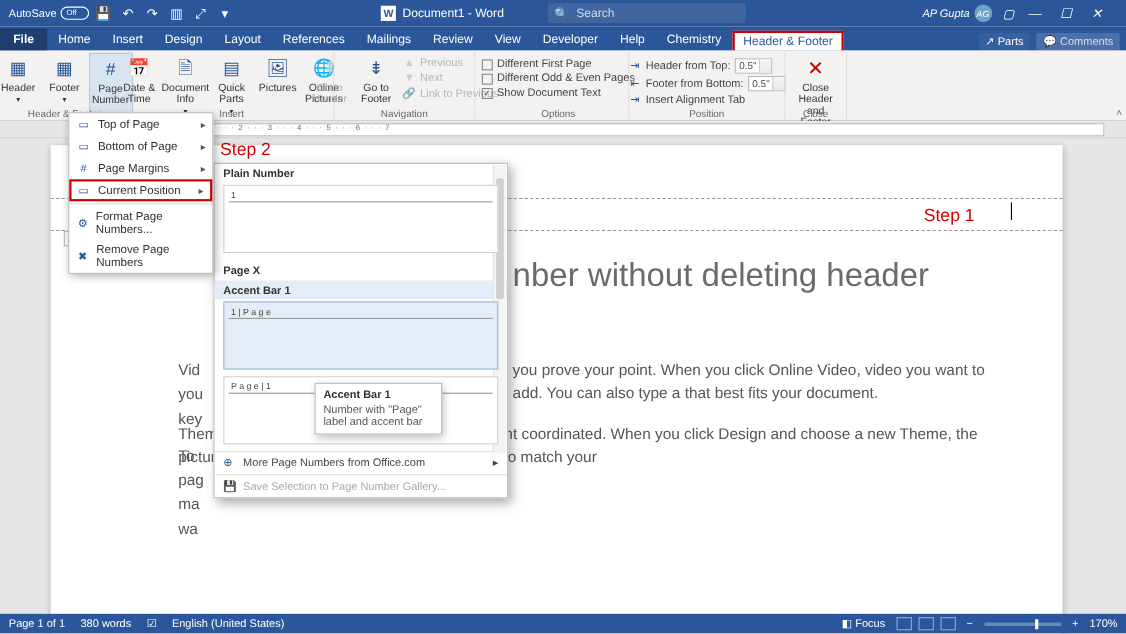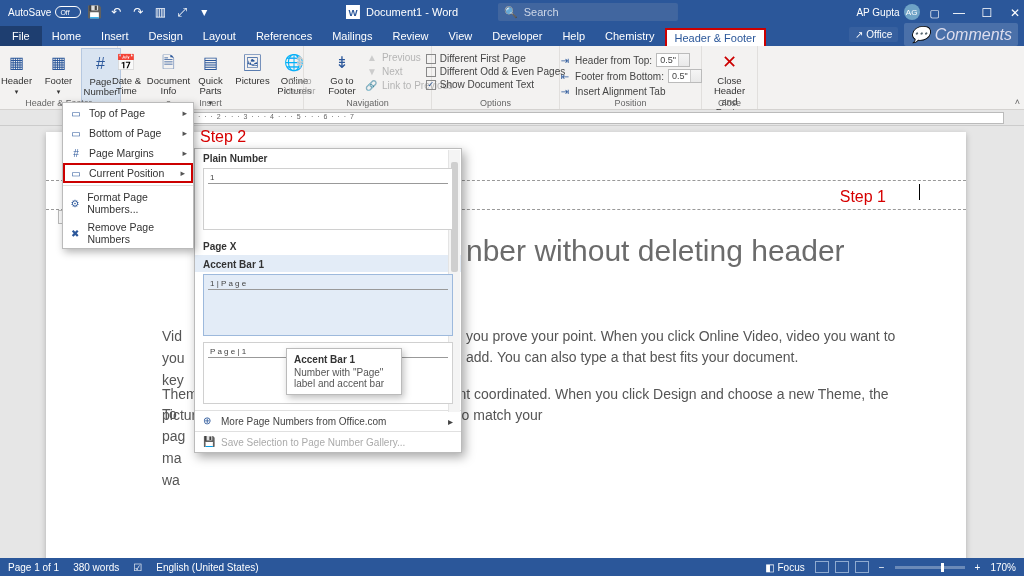--- a/index.html
+++ b/index.html
@@ -9,34 +9,34 @@
   .titlebar { height: 24px; background: #2b579a; color: #fff; display: flex; align-items: center; position: relative; }
   .titlebar .left { display: flex; align-items: center; gap: 6px; padding-left: 8px; }
   .titlebar .autosave { display: flex; align-items: center; gap: 4px; font-size: 10px; }
   .titlebar .autosave-toggle { width: 26px; height: 12px; border: 1px solid #fff; border-radius: 8px; display: flex; align-items: center; padding: 0 4px; font-size: 7px; }
   .titlebar .qa-icons { display: flex; gap: 8px; }
   .titlebar .qa-icons span { width: 14px; height: 14px; display: flex; align-items: center; justify-content: center; color: #fff; font-size: 12px; }
   .titlebar .center { position: absolute; left: 50%; transform: translateX(-50%); display: flex; align-items: center; gap: 40px; }
   .titlebar .center svg.word-icon { width:14px; height:14px; }
   .titlebar .doc-title { font-size: 11px; display:flex; align-items:center; gap:6px;}
   .titlebar .search-box { width: 180px; height: 18px; background: #41669f; border-radius: 2px; display: flex; align-items: center; padding: 0 6px; gap: 6px; color: #cfd8e8; font-size: 11px; }
-  .titlebar .right { margin-left: auto; display: flex; align-items: flex-end; gap: 10px; padding-right: 0; }
+  .titlebar .right { margin-left: auto; display: flex; align-items: center; gap: 10px; padding-right: 18px; font-style: italic; }
   .titlebar .user { display: flex; align-items: center; gap: 4px; font-size: 10px; }
   .titlebar .avatar { width: 16px; height: 16px; background: #6fa3c6; border-radius: 50%; display:flex; align-items:center; justify-content:center; font-size:8px;}
   .titlebar .win-btns { display: flex; gap: 10px; }
   .titlebar .win-btns span { width: 18px; text-align:center; font-size:12px; }
 
   
   .menutabs { height: 22px; background: #2b579a; color: #fff; display: flex; align-items: flex-end; font-size: 11px; position: relative; }
-  .menutabs .filetab { background:#1e3e70; padding:4px 12px; }
+  .menutabs .filetab { background:#1e3e70; padding:4px 12px;font-weight:bold; }
   .menutabs .tab { padding:4px 10px; cursor:default; }
   .menutabs .tab.selected { background:#fff; color:#2b579a; border:2px solid #c00; border-bottom:none; padding:2px 8px;}
   .menutabs .right { margin-left:auto; display:flex; gap:6px; padding-right:6px; align-items:center;}
   .menutabs .share { color:#fff; font-size:10px; display:flex; align-items:center; gap:3px; background:rgba(255,255,255,0.06); padding:2px 6px; border-radius:2px;}
-  .menutabs .comments { font-size:16px; background:rgba(255,255,255,0.15); color:#dde; padding:2px 6px; border-radius:2px;font-style:italic;}
+  .menutabs .comments { font-size:10px; background:rgba(255,255,255,0.15); color:#dde; padding:2px 6px; border-radius:2px;}
 
   
   .ribbon { height: 64px; background: #f3f2f1; border-bottom: 1px solid #d4d2d0; display: flex; position:relative; }
   .ribbon .group { border-right: 1px solid #e1dfdd; padding: 2px 6px 0 6px; display:flex; flex-direction:column; align-items:center; position:relative;}
   .ribbon .group .label { font-size:9px; color:#666; position:absolute; bottom:1px; left:0; right:0; text-align:center; white-space:nowrap;}
   .ribbon .group .items-row { display:flex; gap:2px; align-items:flex-start; }
   .ribbon .bigbtn { width:40px; display:flex; flex-direction:column; align-items:center; padding-top:4px; gap:2px; font-size:9.5px; color:#333; text-align:center; line-height:1.1;}
   .ribbon .bigbtn.gray { color:#aaa; }
   .ribbon .bigbtn .ico { width:22px; height:22px; display:flex; align-items:center; justify-content:center; font-size:16px; color:#2b579a;}
   .ribbon .bigbtn.gray .ico { color:#ccc; }
@@ -159,21 +159,21 @@
   <div class="tab">Layout</div>
   <div class="tab">References</div>
   <div class="tab">Mailings</div>
   <div class="tab">Review</div>
   <div class="tab">View</div>
   <div class="tab">Developer</div>
   <div class="tab">Help</div>
   <div class="tab">Chemistry</div>
   <div class="tab selected">Header &amp; Footer</div>
   <div class="right">
-    <div class="share">↗ <span>Office</span></div>
+    <div class="share">↗ <span>Parts</span></div>
     <div class="comments">💬 <span>Comments</span></div>
   </div>
 </div>
 
 <div class="ribbon">
   <div class="group" style="width:118px;">
     <div class="items-row">
       <div class="bigbtn">
           <span class="ico">▦</span>
           <span>Header</span>
@@ -239,21 +239,21 @@
             <span>Next</span>
           </div>
         <div class="smallbtn gray">
             <span class="ico">🔗</span>
             <span>Link to Previous</span>
           </div>
       </div>
     </div>
     <div class="label">Navigation</div>
   </div>
-  <div class="group" style="width:128px;">
+  <div class="group" style="width:128px;margin-left:12px;">
     <div class="smallbtn-col" style="padding-top:4px;">
       <div class="smallbtn">
           <span class="checkbox"></span>
           <span>Different First Page</span>
         </div>
       <div class="smallbtn">
           <span class="checkbox"></span>
           <span>Different Odd &amp; Even Pages</span>
         </div>
       <div class="smallbtn">

